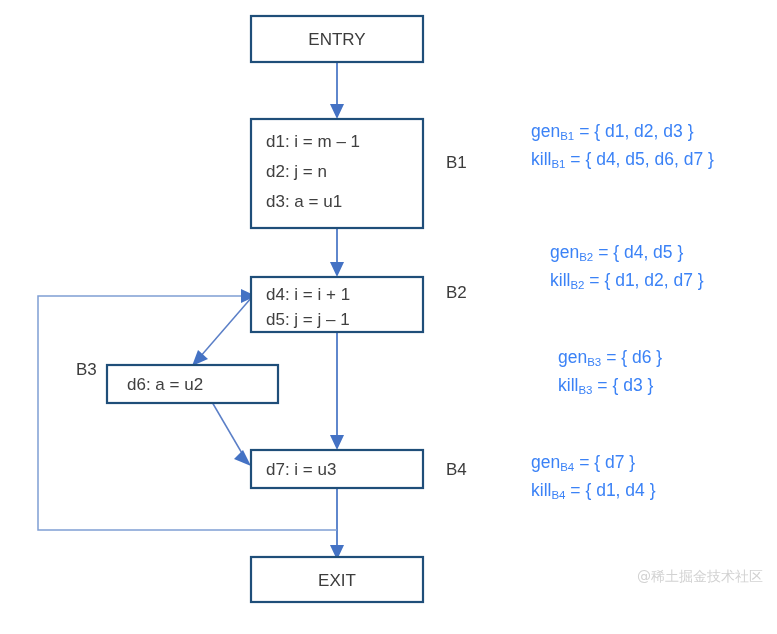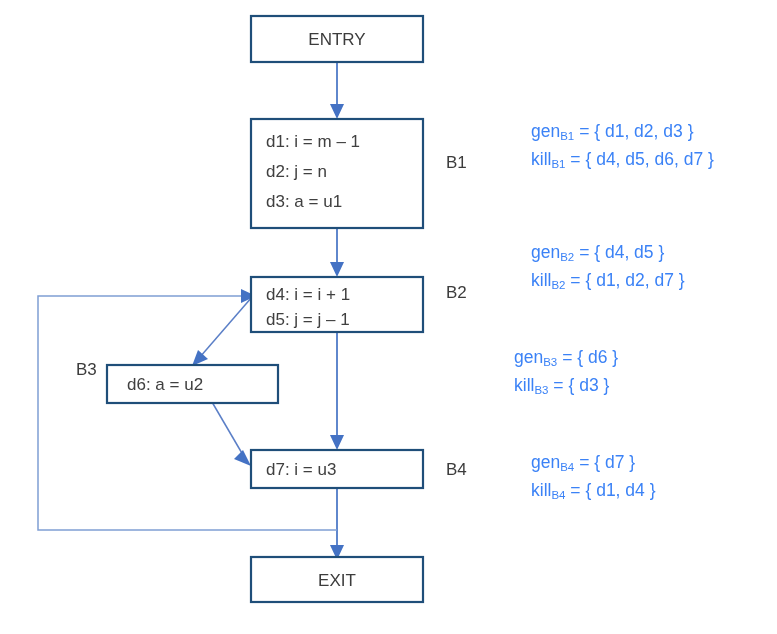--- a/index.html
+++ b/index.html
@@ -168,29 +168,30 @@
       <text class="box-text-center" x="337" y="586">EXIT</text>
     </g>
 
   </svg>
 
   <div class="annot" style="left:531px; top:118px;">
     <div><span>gen</span><sub>B1</sub><span> = { d1, d2, d3 }</span></div>
     <div><span>kill</span><sub>B1</sub><span> = { d4, d5, d6, d7 }</span></div>
   </div>
 
-  <div class="annot" style="left:531px; top:239px;">
+  <div class="annot" style="left:550px; top:239px;">
     <div><span>gen</span><sub>B2</sub><span> = { d4, d5 }</span></div>
     <div><span>kill</span><sub>B2</sub><span> = { d1, d2, d7 }</span></div>
   </div>
 
-  <div class="annot" style="left:514px; top:344px;">
+  <div class="annot" style="left:558px; top:344px;">
     <div><span>gen</span><sub>B3</sub><span> = { d6 }</span></div>
     <div><span>kill</span><sub>B3</sub><span> = { d3 }</span></div>
   </div>
 
   <div class="annot" style="left:531px; top:449px;">
     <div><span>gen</span><sub>B4</sub><span> = { d7 }</span></div>
     <div><span>kill</span><sub>B4</sub><span> = { d1, d4 }</span></div>
   </div>
 
+  <div class="watermark">@稀土掘金技术社区</div>
 
 </div>
 
 </body></html>

